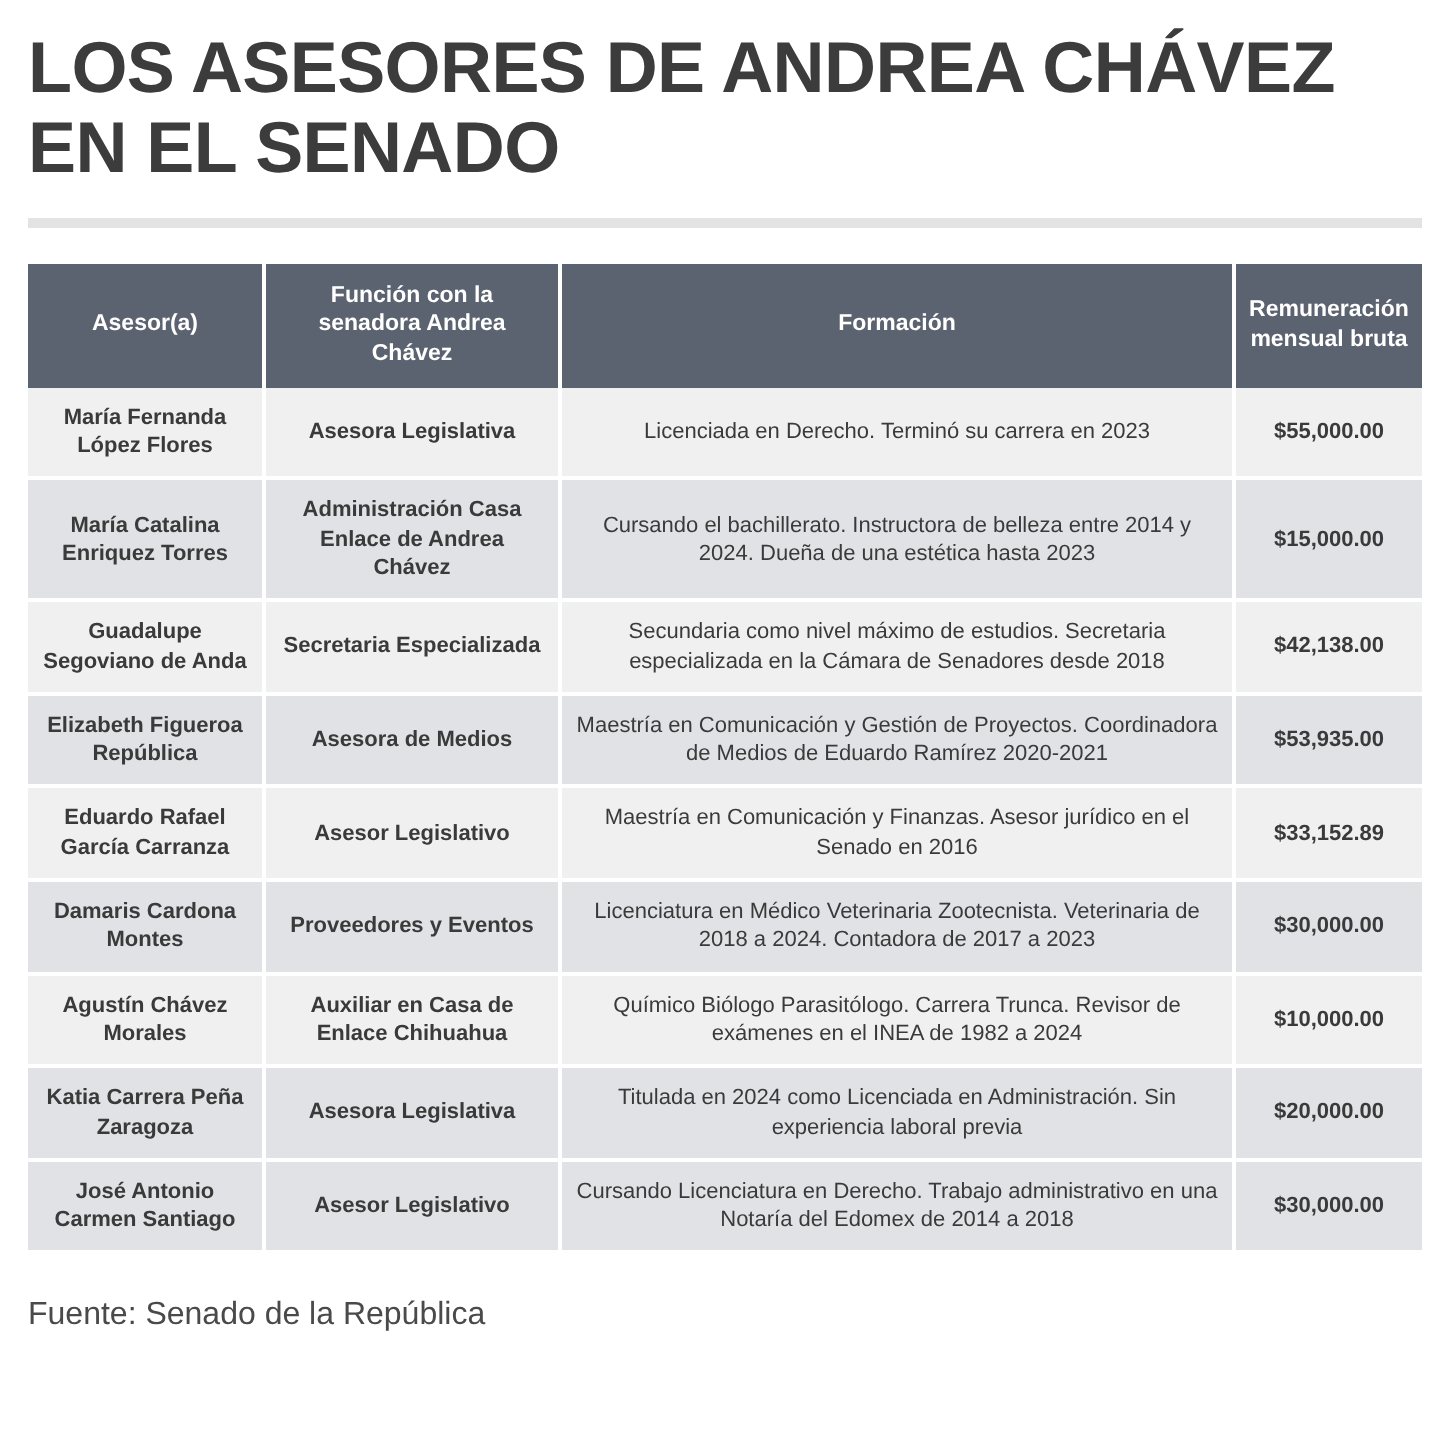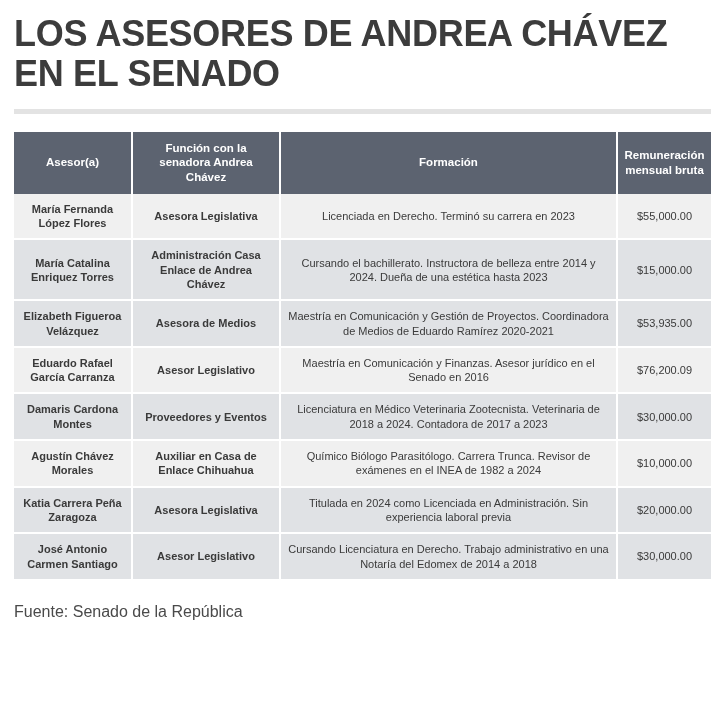--- a/index.html
+++ b/index.html
@@ -70,21 +70,21 @@
     font-weight: bold;
   }
   table.data td.fn {
     font-weight: bold;
     margin-top: 42px;
   }
   table.data td.desc {
     text-align: center;
   }
   table.data td.pay {
-    font-weight: normal;
+    font-weight: bold;
   }
   tr.odd td { background: #f0f0f0; }
   tr.even td { background: #e0e2e5; }
 
   .col-name  { width: 118px; }
   .col-fn    { width: 148px; }
   .col-desc  { width: 337px; }
   .col-pay   { width: 94px; }
 
   .source {
@@ -122,31 +122,37 @@
         <td class="fn">Asesora Legislativa</td>
         <td class="desc">Licenciada en Derecho. Terminó su carrera en 2023</td>
         <td class="pay">$55,000.00</td>
       </tr>
       <tr class="even">
         <td class="name">María Catalina Enriquez Torres</td>
         <td class="fn">Administración Casa Enlace de Andrea Chávez</td>
         <td class="desc">Cursando el bachillerato. Instructora de belleza entre 2014 y 2024. Dueña de una estética hasta 2023</td>
         <td class="pay">$15,000.00</td>
       </tr>
+      <tr class="odd">
+        <td class="name">Guadalupe Segoviano de Anda</td>
+        <td class="fn">Secretaria Especializada</td>
+        <td class="desc">Secundaria como nivel máximo de estudios. Secretaria especializada en la Cámara de Senadores desde 2018</td>
+        <td class="pay">$42,138.00</td>
+      </tr>
       <tr class="even">
-        <td class="name">Elizabeth Figueroa Velázquez</td>
+        <td class="name">Elizabeth Figueroa República</td>
         <td class="fn">Asesora de Medios</td>
         <td class="desc">Maestría en Comunicación y Gestión de Proyectos. Coordinadora de Medios de Eduardo Ramírez 2020-2021</td>
         <td class="pay">$53,935.00</td>
       </tr>
       <tr class="odd">
         <td class="name">Eduardo Rafael García Carranza</td>
         <td class="fn">Asesor Legislativo</td>
         <td class="desc">Maestría en Comunicación y Finanzas. Asesor jurídico en el Senado en 2016</td>
-        <td class="pay">$76,200.09</td>
+        <td class="pay">$33,152.89</td>
       </tr>
       <tr class="even">
         <td class="name">Damaris Cardona Montes</td>
         <td class="fn">Proveedores y Eventos</td>
         <td class="desc">Licenciatura en Médico Veterinaria Zootecnista. Veterinaria de 2018 a 2024. Contadora de 2017 a 2023</td>
         <td class="pay">$30,000.00</td>
       </tr>
       <tr class="odd">
         <td class="name">Agustín Chávez Morales</td>
         <td class="fn">Auxiliar en Casa de Enlace Chihuahua</td>

